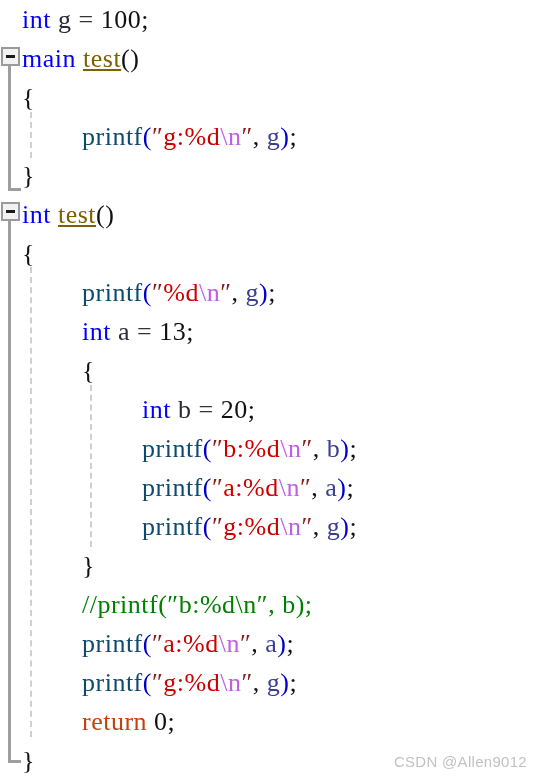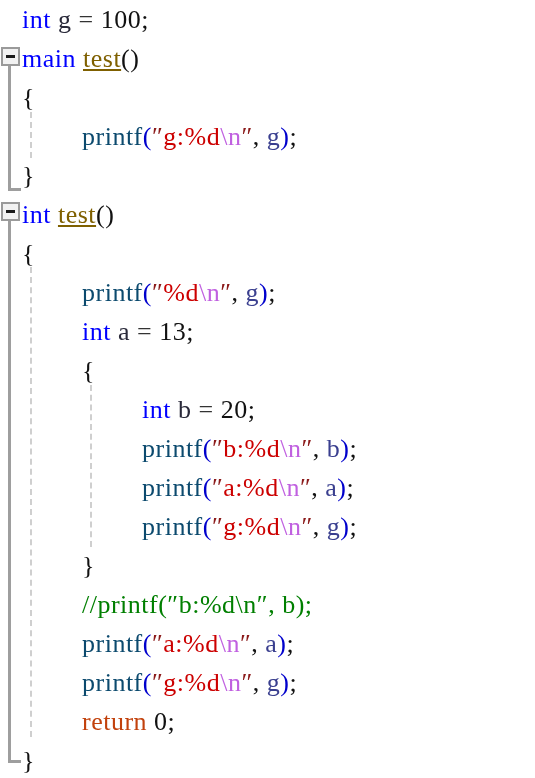--- a/index.html
+++ b/index.html
@@ -132,13 +132,14 @@
       <div class="line" style="top: 468px; padding-left: 142px;"><span class="call">printf</span><span class="paren">(</span><span class="quote">″</span><span class="str">a:%d</span><span class="esc">\n</span><span class="quote">″</span><span class="punct">,</span><span class="punct"> </span><span class="argid">a</span><span class="paren">)</span><span class="punct">;</span></div>
       <div class="line" style="top: 507px; padding-left: 142px;"><span class="call">printf</span><span class="paren">(</span><span class="quote">″</span><span class="str">g:%d</span><span class="esc">\n</span><span class="quote">″</span><span class="punct">,</span><span class="punct"> </span><span class="argid">g</span><span class="paren">)</span><span class="punct">;</span></div>
       <div class="line" style="top: 546px; padding-left: 82px;"><span class="punct">}</span></div>
       <div class="line" style="top: 585px; padding-left: 82px;"><span class="comment">//printf(″b:%d\n″, b);</span></div>
       <div class="line" style="top: 624px; padding-left: 82px;"><span class="call">printf</span><span class="paren">(</span><span class="quote">″</span><span class="str">a:%d</span><span class="esc">\n</span><span class="quote">″</span><span class="punct">,</span><span class="punct"> </span><span class="argid">a</span><span class="paren">)</span><span class="punct">;</span></div>
       <div class="line" style="top: 663px; padding-left: 82px;"><span class="call">printf</span><span class="paren">(</span><span class="quote">″</span><span class="str">g:%d</span><span class="esc">\n</span><span class="quote">″</span><span class="punct">,</span><span class="punct"> </span><span class="argid">g</span><span class="paren">)</span><span class="punct">;</span></div>
       <div class="line" style="top: 702px; padding-left: 82px;"><span class="ret">return</span><span class="punct"> </span><span class="num">0</span><span class="punct">;</span></div>
       <div class="line" style="top: 741px; padding-left: 22px;"><span class="punct">}</span></div>
     </div>
 
+  <div class="watermark">CSDN @Allen9012</div>
 </div>
 
 </body></html>

